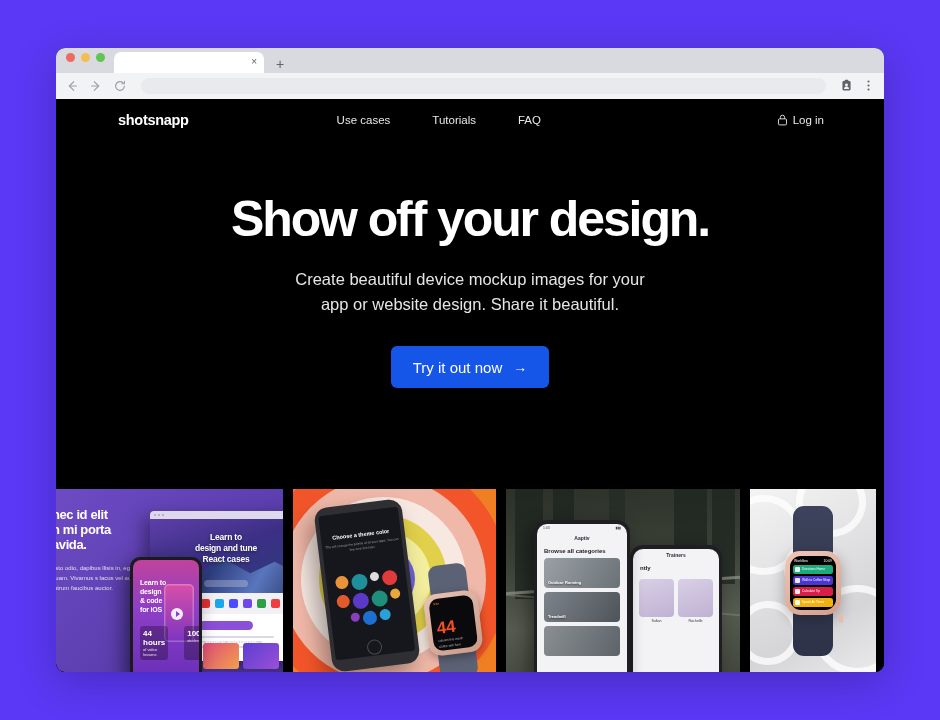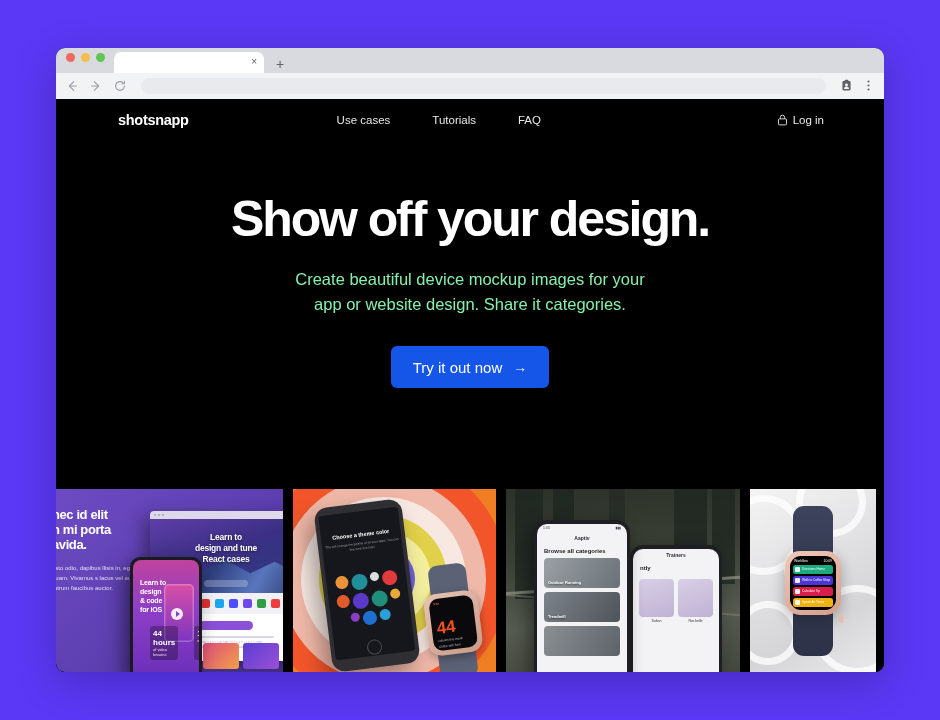--- a/index.html
+++ b/index.html
@@ -117,21 +117,21 @@
   }
   .hero-title {
     color: #fff;
     font-size: 50px;
     font-weight: bold;
     letter-spacing: -2.1px;
     line-height: 1;
     text-align: right;
   }
   .hero-sub {
-    color: #86efac;
+    color: #e5e5e5;
     font-size: 16.5px;
     line-height: 25px;
     text-align: center;
     margin-top: 23px;
     max-width: 420px;
   }
   .cta {
     margin-top: 29px;
     background: #1556E8;
     color: #fff;
@@ -204,21 +204,21 @@
     background: #1a1a1f; border-radius: 10px; padding: 3px;
     box-shadow: -6px 8px 20px rgba(0,0,0,.5);
   }
   .s1-pscr { width: 100%; height: 100%; border-radius: 8px; overflow: hidden;
              background: linear-gradient(180deg,#c0439c 0%,#8f3fc7 40%,#6a2fb8 100%); position: relative;}
   .s1-pscr .ph { color: #fff; font-size: 7px; font-weight: bold; line-height: 9px; padding: 18px 0 0 7px; letter-spacing:-.2px;}
   .s1-inner { position: absolute; right: 5px; top: 24px; width: 30px; height: 58px; border-radius: 5px;
               background: linear-gradient(180deg,#d94fa7,#7b35c2); box-shadow: 0 0 0 1.5px rgba(255,255,255,.25) inset;}
   .s1-play { position: absolute; right: 16px; top: 48px; width: 12px; height: 12px; border-radius: 50%; background: rgba(255,255,255,.9);}
   .s1-play::after{content:""; position:absolute; left:4.5px; top:3px; border-left:4px solid #8b3fc7; border-top:3px solid transparent; border-bottom:3px solid transparent;}
-  .s1-stats { position: absolute; left: 12px; right: 0; bottom: 18px; display: flex; gap: 16px; padding: 0 5px;}
+  .s1-stats { position: absolute; left: 2px; right: 0; bottom: 18px; display: flex; gap: 16px; padding: 0 5px;}
   .s1-stats div { flex: 1; background: rgba(0,0,0,.28); border-radius: 3px; padding: 3px 3px;}
   .s1-stats b { display: block; color: #fff; font-size: 8px; line-height: 9px;}
   .s1-stats span { display: block; color: #f0d6ee; font-size: 4px;}
   .s1-btxt { position: absolute; left: 108px; bottom: 27px; color: #fff; font-size: 8px; font-weight: bold; }
   .s1-cards { position: absolute; right: 4px; bottom: 3px; display: flex; gap: 4px;}
   .s1-cards i { display: block; width: 36px; height: 26px; border-radius: 3px;}
 
   
   .s2-bg { position: absolute; inset: 0; background: #f07a1e; overflow: hidden;}
   .ring { position: absolute; border-radius: 50%; }
@@ -362,21 +362,21 @@
             </svg>
         </span>
         <span class="login-label">Log in</span>
       </div>
     </div>
 
     <div class="hero">
       <h1 class="hero-title">Show off your design.</h1>
       <p class="hero-sub">
         <span>Create beautiful device mockup images for your</span><br>
-        <span>app or website design. Share it categories.</span>
+        <span>app or website design. Share it beautiful.</span>
       </p>
       <button class="cta">
         <span>Try it out now</span>
         <span class="cta-arrow">→</span>
       </button>
     </div>
 
     <div class="gallery">
 
       <div class="shot shot-1">

